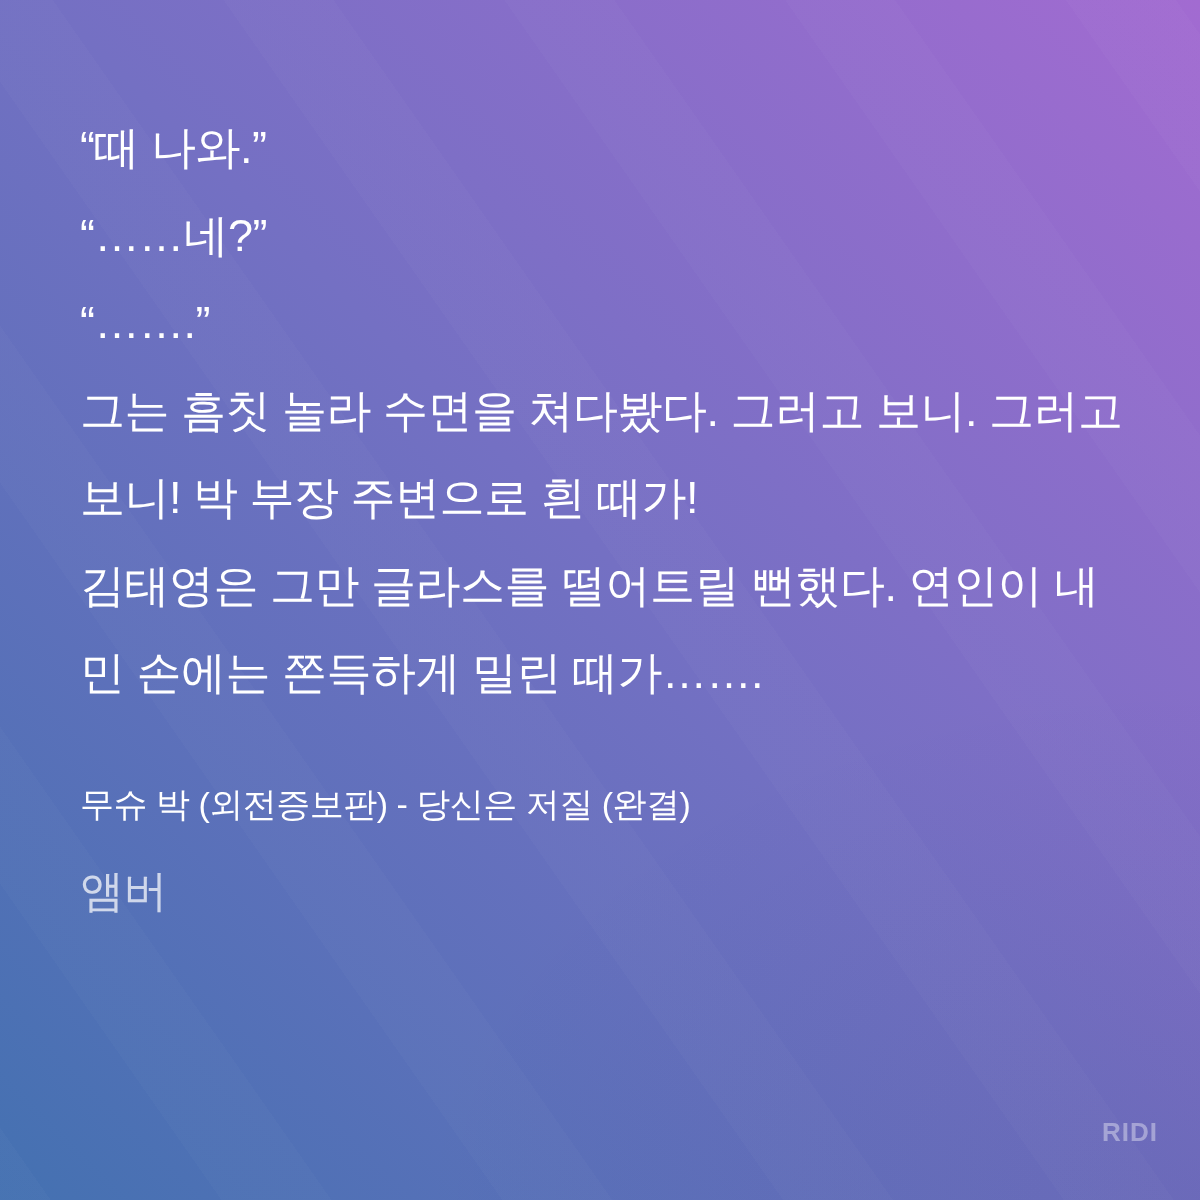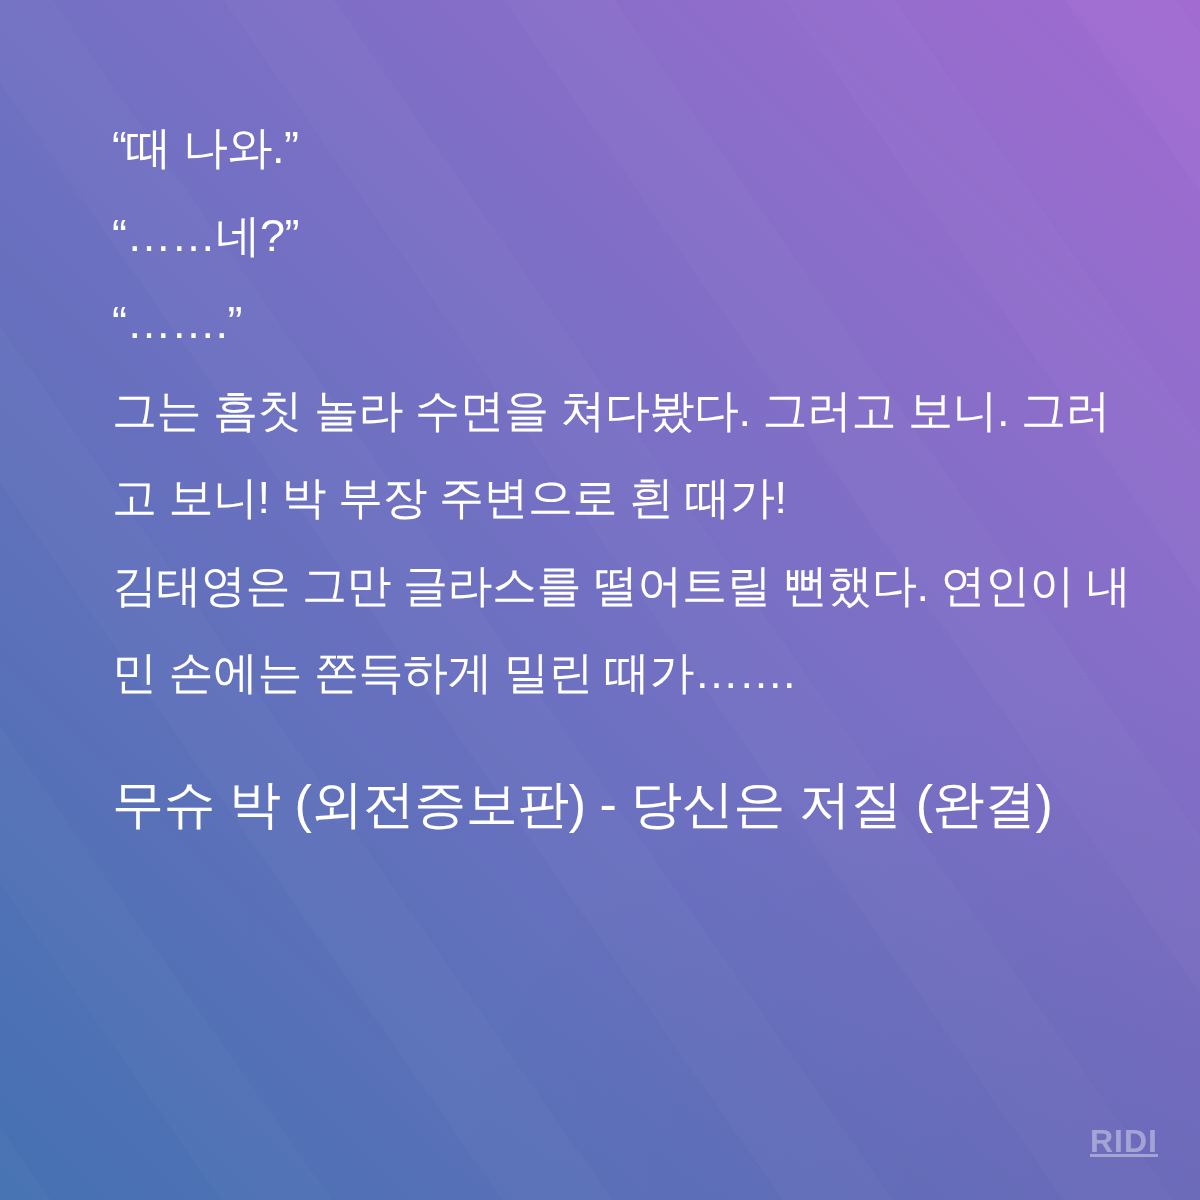--- a/index.html
+++ b/index.html
@@ -40,73 +40,72 @@
     inset: 0;
     background: radial-gradient(120% 80% at 100% 100%, rgba(20,25,70,0.07) 0%, rgba(20,25,70,0.0) 55%);
     pointer-events: none;
   }
   .content {
     position: absolute;
     left: 80px;
     right: 66px;
     top: 104px;
     z-index: 2;
-    margin-left: 32px;
   }
   .quote p {
     margin: 0;
     font-size: 45px;
     font-weight: 300;
     line-height: 87.5px;
     color: #ffffff;
     letter-spacing: -0.5px;
     word-break: normal;
     line-break: normal;
   }
   .book-info {
     margin-top: 42px;
   }
   .book-title {
     margin: 0;
-    font-size: 52px;
+    font-size: 34px;
     font-weight: 300;
     line-height: 90px;
     color: #ffffff;
     letter-spacing: -0.5px;
   }
   .book-author {
     margin: 0;
     font-size: 44px;
     font-weight: 300;
     line-height: 84px;
     color: rgba(255,255,255,0.72);
     letter-spacing: -0.5px;
   }
   .brand-logo {
     position: absolute;
     right: 42px;
-    bottom: 40px;
-    font-size: 32px;
+    bottom: 52px;
+    font-size: 26px;
     font-weight: 800;
     letter-spacing: 1px;
     color: rgba(255,255,255,0.38);
     z-index: 2;
-    text-decoration: underline;
   }
 </style>
 </head>
 <body>
 
 <div class="card">
   <div class="content">
     <div class="quote">
       <p>“때 나와.”</p>
       <p>“……네?”</p>
       <p>“…….”</p>
       <p>그는 흠칫 놀라 수면을 쳐다봤다. 그러고 보니. 그러고 보니! 박 부장 주변으로 흰 때가!</p>
       <p>김태영은 그만 글라스를 떨어트릴 뻔했다. 연인이 내민 손에는 쫀득하게 밀린 때가…….</p>
     </div>
     <div class="book-info">
       <p class="book-title">무슈 박 (외전증보판) - 당신은 저질 (완결)</p>
+      <p class="book-author">앰버</p>
     </div>
   </div>
   <div class="brand-logo">RIDI</div>
 </div>
 
 </body></html>

